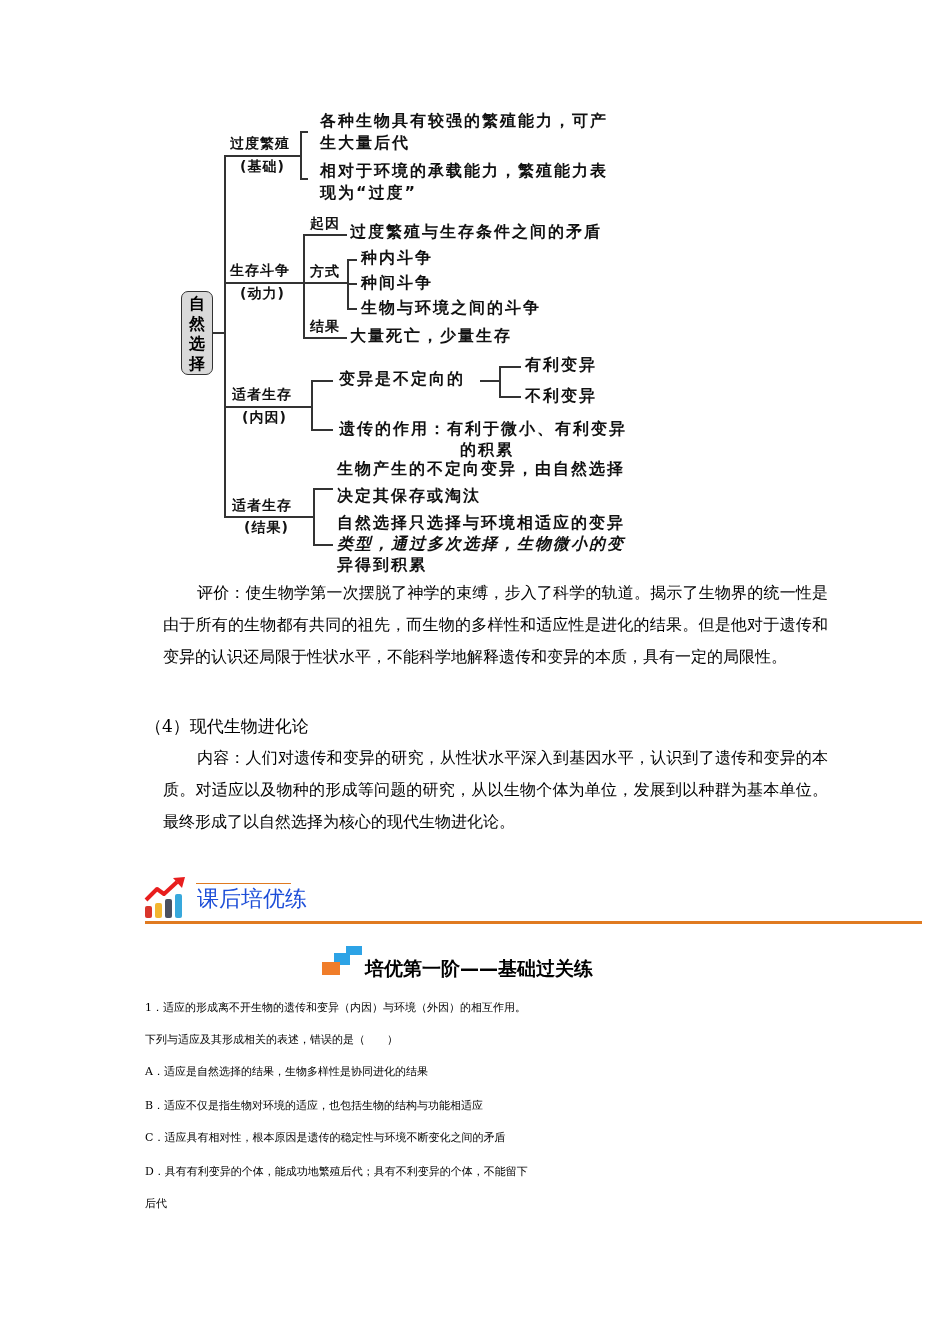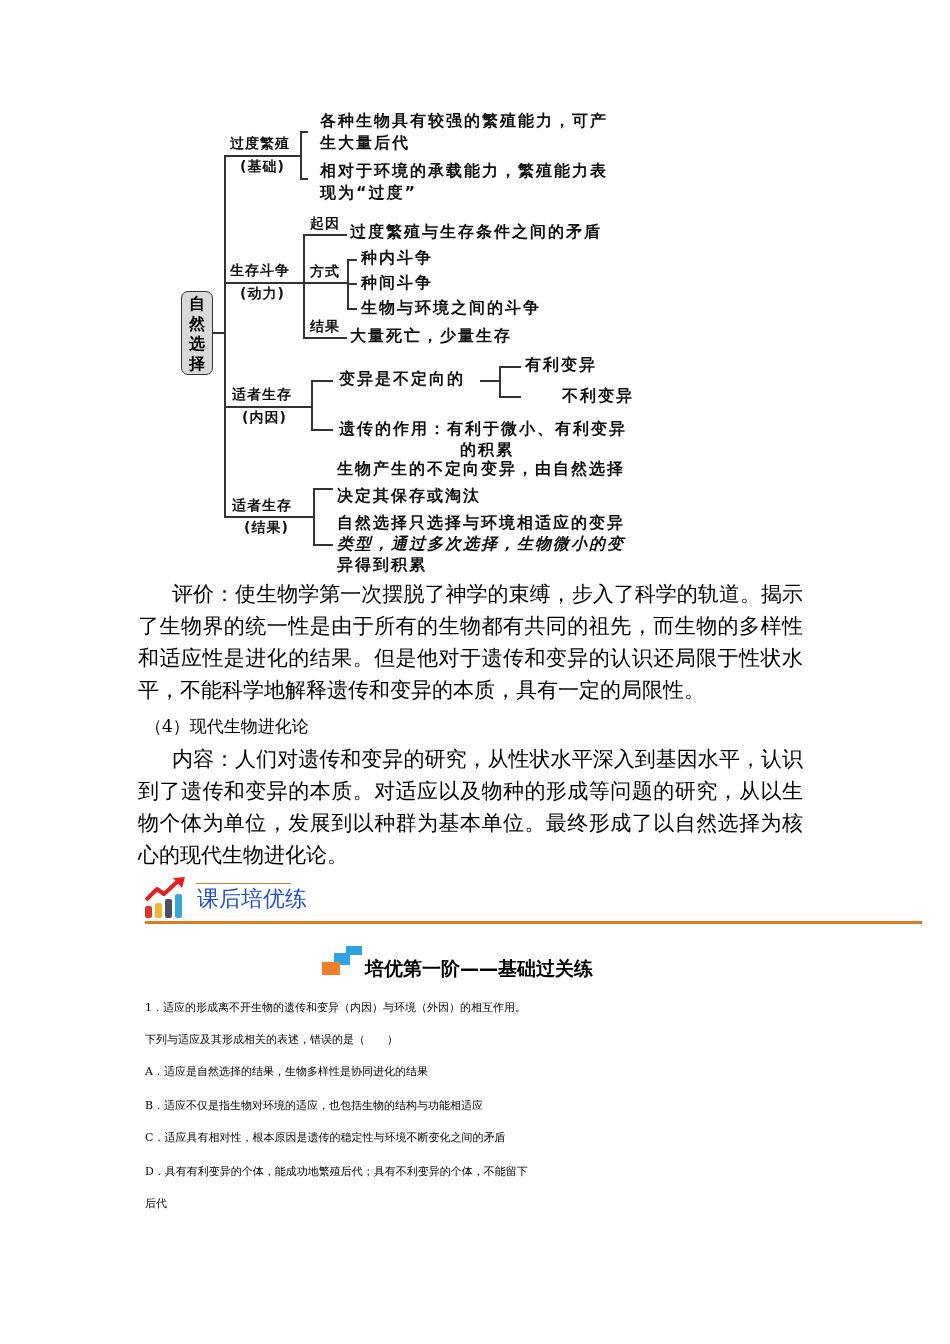--- a/index.html
+++ b/index.html
@@ -6,21 +6,21 @@
   body { width:950px; height:1344px; position:relative; overflow:hidden;
          font-family:"DejaVu Serif","Liberation Serif",serif; color:#000; }
   .abs { position:absolute; white-space:nowrap; }
   .dg { font-family:"DejaVu Sans","Liberation Sans",sans-serif; font-size:16px; letter-spacing:2px; color:#111; font-weight:600; }
   .dg-sm { font-family:"DejaVu Sans","Liberation Sans",sans-serif; font-size:14px; letter-spacing:1px; color:#111; font-weight:600; }
   .ln { position:absolute; background:#333; }
   .root-box { position:absolute; left:181px; top:291px; width:32px; height:84px; border:1.5px solid #333;
               border-radius:7px; background:#d9d9d9; font-family:"DejaVu Sans","Liberation Sans",sans-serif;
               font-size:16px; font-weight:700; line-height:20px; text-align:center; padding-top:2px; box-sizing:border-box; }
   .root-box span { display:block; }
-  .para { position:absolute; left:138px; width:665px; font-size:21px; line-height:32px; text-align:justify; }
+  .para { position:absolute; left:163px; width:665px; font-size:16px; line-height:32px; text-align:justify;font-family:Liberation Mono, monospace; }
   .section-title { position:absolute; left:197px; top:884px; font-family:"DejaVu Sans","Liberation Sans",sans-serif; font-size:22px; color:#1d4ed8; }
   .section-rule { position:absolute; left:145px; top:921px; width:777px; height:3px; background:#e07a20; }
   .stage-title { position:absolute; left:365px; top:956px; font-family:"DejaVu Sans","Liberation Sans",sans-serif; font-size:19px; font-weight:700; }
   .q { position:absolute; left:145px; font-size:11px; line-height:32px; white-space:nowrap; }
 </style>
 </head>
 <body>
 
 <div>
 
@@ -70,21 +70,21 @@
   <div class="abs dg-sm" style="left:242px;top:409px;">(内因)</div>
   <div class="ln" style="left:311px;top:380px;width:1.5px;height:50px;"></div>
   <div class="ln" style="left:311px;top:380px;width:22px;height:1.5px;"></div>
   <div class="ln" style="left:311px;top:429px;width:22px;height:1.5px;"></div>
   <div class="abs dg" style="left:339px;top:369px;">变异是不定向的</div>
   <div class="ln" style="left:480px;top:380px;width:20px;height:1.5px;"></div>
   <div class="ln" style="left:499px;top:366px;width:1.5px;height:31px;"></div>
   <div class="ln" style="left:499px;top:366px;width:22px;height:1.5px;"></div>
   <div class="ln" style="left:499px;top:396px;width:22px;height:1.5px;"></div>
   <div class="abs dg" style="left:525px;top:355px;">有利变异</div>
-  <div class="abs dg" style="left:525px;top:386px;margin-left:37px;">不利变异</div>
+  <div class="abs dg" style="left:525px;top:386px;">不利变异</div>
   <div class="abs dg" style="left:339px;top:419px;">遗传的作用：有利于微小、有利变异</div>
   <div class="abs dg" style="left:460px;top:440px;">的积累</div>
 
   <div class="ln" style="left:224px;top:516px;width:90px;height:1.5px;"></div>
   <div class="abs dg-sm" style="left:232px;top:497px;">适者生存</div>
   <div class="abs dg-sm" style="left:244px;top:519px;">(结果)</div>
   <div class="ln" style="left:313px;top:488px;width:1.5px;height:57px;"></div>
   <div class="ln" style="left:313px;top:488px;width:20px;height:1.5px;"></div>
   <div class="ln" style="left:313px;top:544px;width:20px;height:1.5px;"></div>
   <div class="abs dg" style="left:337px;top:459px;">生物产生的不定向变异，由自然选择</div>

